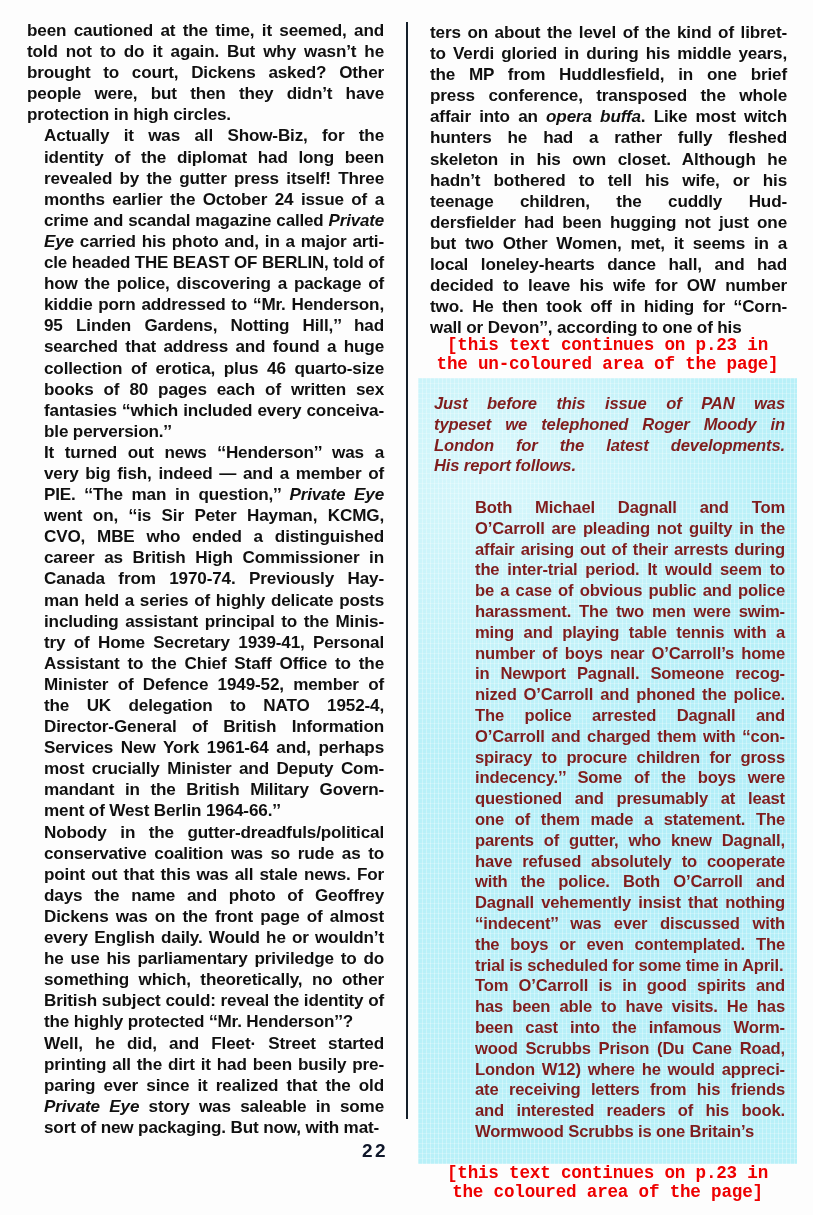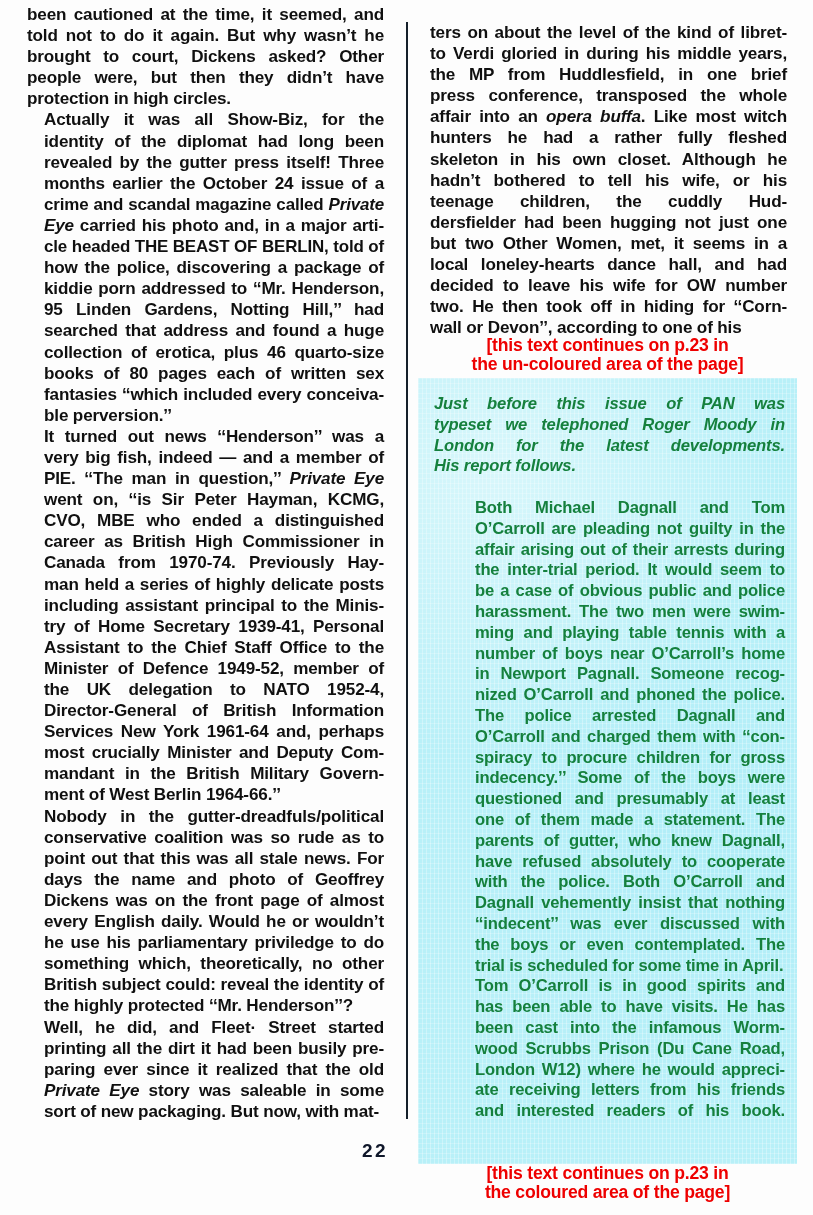--- a/index.html
+++ b/index.html
@@ -53,21 +53,21 @@
     position: absolute;
     text-align: justify;
     color: #101010;
     font-size: 17.1px;
     line-height: 21.1px;
     font-weight: 700;
     letter-spacing: -0.15px;
   }
   #col-left {
     left: 27px;
-    top: 4px;
+    top: 20px;
     width: 357px;
   }
   #col-right-top {
     left: 430px;
     top: 22px;
     width: 357px;
   }
   .column p {
     margin: 0;
   }
@@ -85,21 +85,21 @@
     text-align-last: justify;
     white-space: nowrap;
   }
   .jline.last {
     text-align-last: left;
   }
 
   
   .red-note {
     position: absolute;
-    font-family: Liberation Sans, sans-serif;
+    font-family: Liberation Mono, monospace;
     font-weight: 700;
     color: #ee0000;
     font-size: 17.6px;
     line-height: 18.6px;
     text-align: center;
     letter-spacing: -0.2px;
   }
   #red-note-top {
     left: 418px;
     top: 336px;
@@ -113,21 +113,21 @@
   .red-note span {
     display: block;
   }
 
   
   #panel-text {
     position: absolute;
     left: 434px;
     top: 394px;
     width: 351px;
-    color: #15803d;
+    color: #7f1d1d;
     font-size: 16.6px;
     line-height: 20.8px;
     font-weight: 700;
     text-align: justify;
     letter-spacing: -0.15px;
   }
   #panel-text p {
     margin: 0;
   }
   #panel-intro {
@@ -285,20 +285,21 @@
         <span class="jline last">trial is scheduled for some time in April.</span>
       </p>
       <p class="indent">
         <span class="jline">Tom O’Carroll is in good spirits and</span>
         <span class="jline">has been able to have visits. He has</span>
         <span class="jline">been cast into the infamous Worm-</span>
         <span class="jline">wood Scrubbs Prison (Du Cane Road,</span>
         <span class="jline">London W12) where he would appreci-</span>
         <span class="jline">ate receiving letters from his friends</span>
         <span class="jline">and interested readers of his book.</span>
+        <span class="jline last">Wormwood Scrubbs is one Britain’s</span>
       </p>
     </div>
 
   <div id="page-number">22</div>
 
   <div class="red-note" id="red-note-bottom">
     <span>[this text continues on p.23  in</span>
     <span>the coloured area of the page]</span>
   </div>
 

